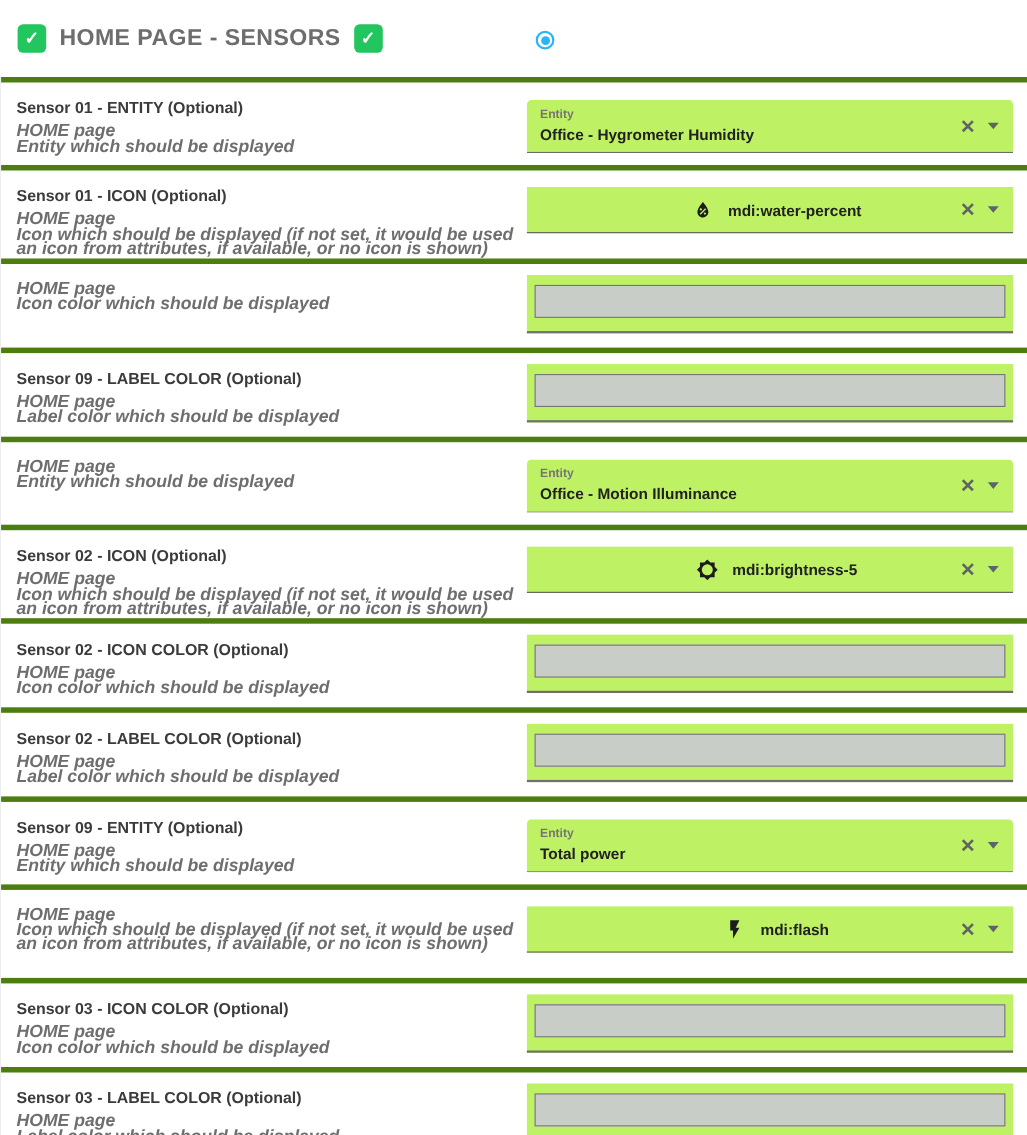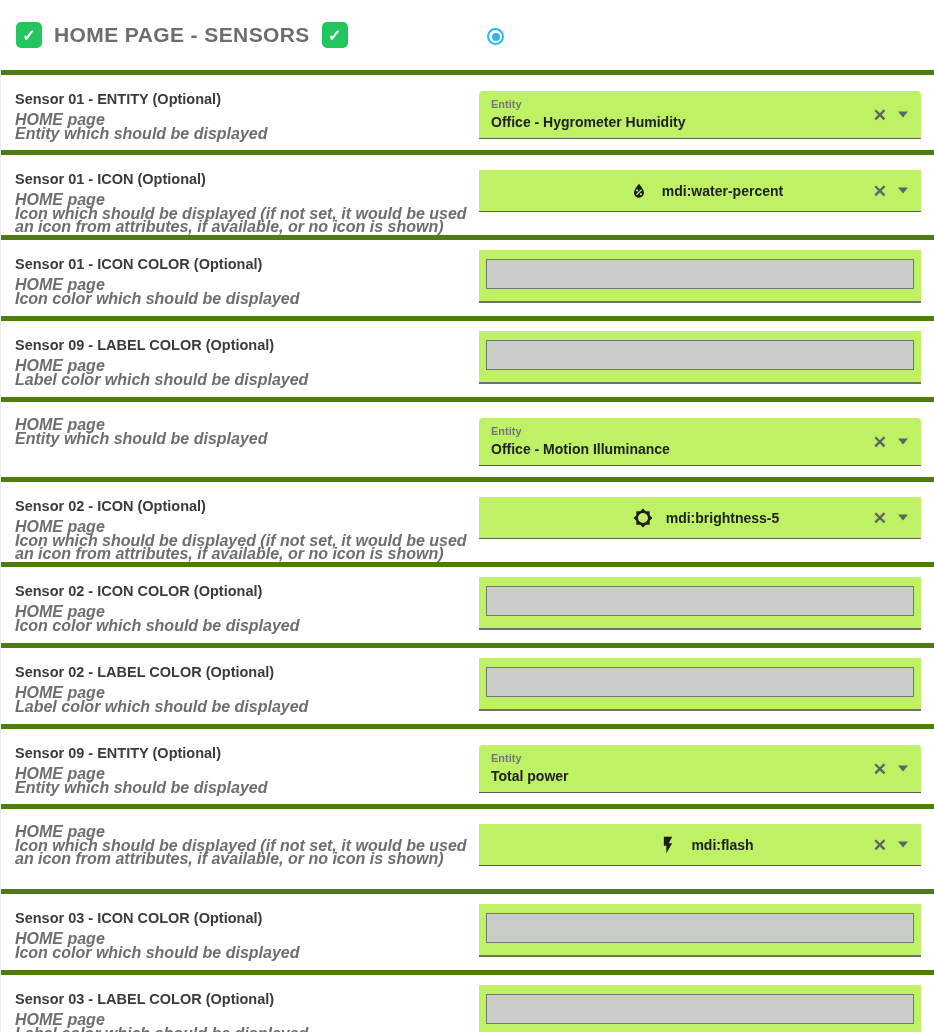--- a/index.html
+++ b/index.html
@@ -104,21 +104,20 @@
         <div class="field-actions">
           <span class="x-icon">✕</span>
           <span class="caret-icon"></span>
         </div>
       </div>
     </div>
   </div>
 
   <div class="row t-color">
     <div class="row-left">
-      <div class="row-title">Sensor 01 - ICON COLOR (Optional)</div>
       <div class="row-sub">HOME page</div>
       <div class="row-desc">Icon color which should be displayed</div>
     </div>
     <div class="row-right">
       <div class="field color-field">
         <div class="color-box"></div>
       </div>
     </div>
   </div>
 

